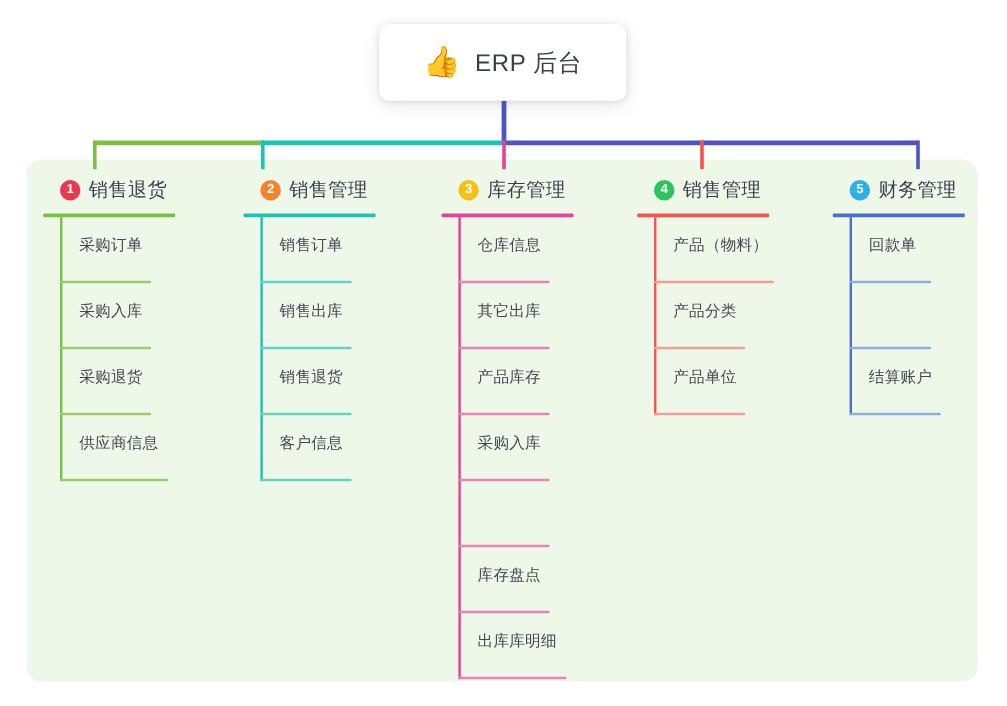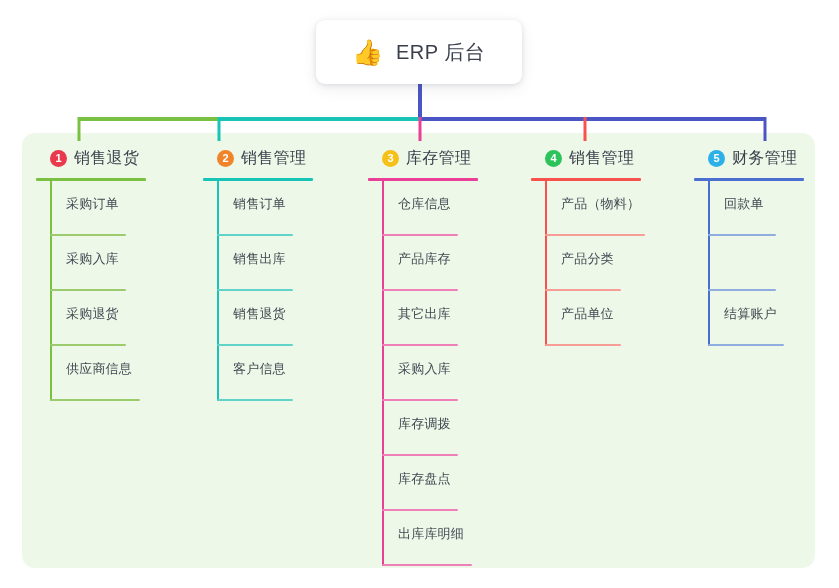--- a/index.html
+++ b/index.html
@@ -230,33 +230,32 @@
           <span class="branch-title">库存管理</span>
         </div>
         <div class="header-rule" style="background: rgb(234, 63, 150); width: 110px;"></div>
         <div class="leaves">
           <div style="position: absolute; left: 14px; top: 0px; width: 2px; height: 385px; background: rgb(234, 63, 150);"></div>
           <div class="leaf">
             <div class="leaf-label">仓库信息</div>
             <div class="leaf-rule" style="background: rgb(239, 127, 184); width: 76px;"></div>
           </div>
           <div class="leaf">
+            <div class="leaf-label">其它出库</div>
+            <div class="leaf-rule" style="background: rgb(239, 127, 184); width: 76px;"></div>
+          </div>
+          <div class="leaf">
             <div class="leaf-label">产品库存</div>
             <div class="leaf-rule" style="background: rgb(239, 127, 184); width: 76px;"></div>
           </div>
           <div class="leaf">
-            <div class="leaf-label">其它出库</div>
-            <div class="leaf-rule" style="background: rgb(239, 127, 184); width: 76px;"></div>
-          </div>
-          <div class="leaf">
             <div class="leaf-label">采购入库</div>
             <div class="leaf-rule" style="background: rgb(239, 127, 184); width: 76px;"></div>
           </div>
           <div class="leaf">
-            <div class="leaf-label">库存调拨</div>
             <div class="leaf-rule" style="background: rgb(239, 127, 184); width: 76px;"></div>
           </div>
           <div class="leaf">
             <div class="leaf-label">库存盘点</div>
             <div class="leaf-rule" style="background: rgb(239, 127, 184); width: 76px;"></div>
           </div>
           <div class="leaf">
             <div class="leaf-label">出库库明细</div>
             <div class="leaf-rule" style="background: rgb(239, 127, 184); width: 90px;"></div>
           </div>

